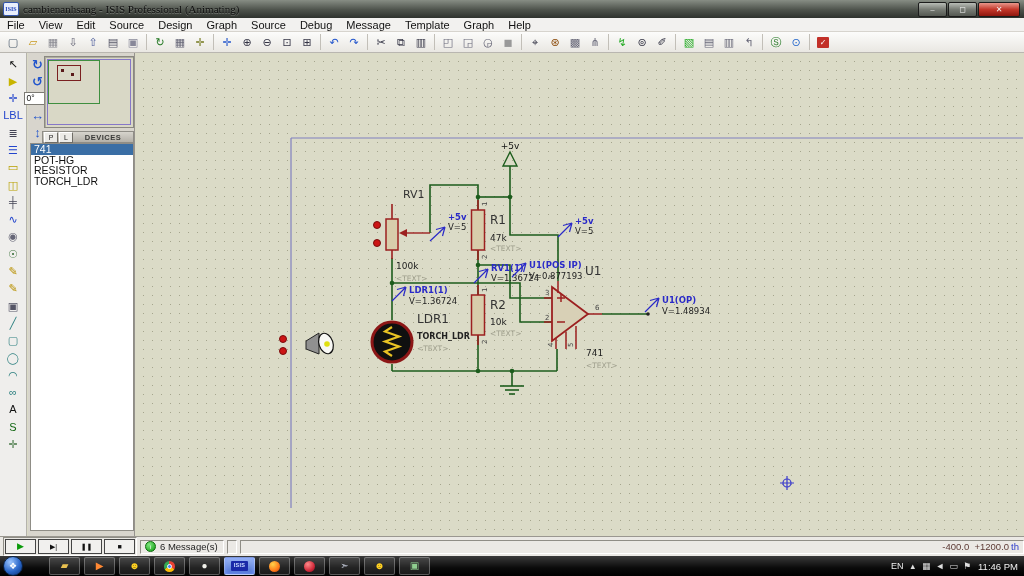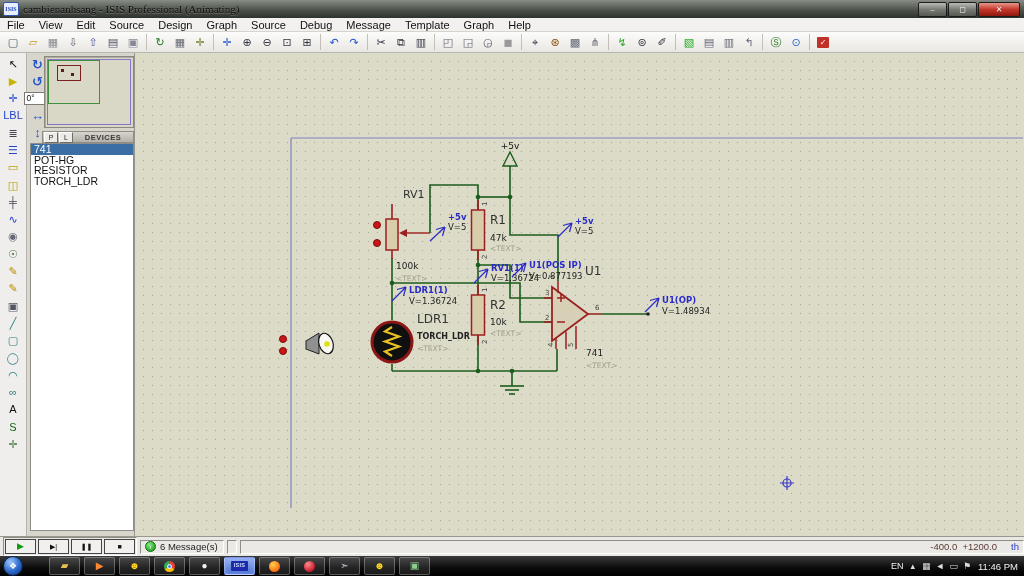--- a/index.html
+++ b/index.html
@@ -68,21 +68,21 @@
     border-top:1px solid #9a9790;box-sizing:border-box;display:flex;align-items:center;}
   .sim-panel{display:flex;gap:2px;margin-left:3px;padding:1px;border:1px solid;border-color:#8f8d86 #fff #fff #8f8d86;}
   .sim-btn{width:29px;height:13px;background:#f1f0ee;border:1px solid #444;display:flex;align-items:center;justify-content:center;
     font-size:7px;color:#111;line-height:1;}
   .sim-btn .play{color:#0a9a0a;font-size:9px;}
   .sfield{height:14px;border:1px solid;border-color:#8f8d86 #fff #fff #8f8d86;display:flex;align-items:center;
     font-size:9.5px;color:#222;padding:0 4px;box-sizing:border-box;margin-left:3px;background:#ebe9e5;}
   .msg-dot{width:9px;height:9px;border-radius:50%;background:radial-gradient(circle at 35% 30%,#7fe87f,#0f9a0f);
     border:1px solid #0a6a0a;color:#fff;font-size:6px;display:flex;align-items:center;justify-content:center;margin-right:4px;}
   .coords{color:#5c3a34;}
-  .coords .units{color:#2a3acc;margin-left:14px;}
+  .coords .units{color:#2a3acc;margin-left:2px;}
   
   .taskbar{position:absolute;left:0;top:556px;width:1024px;height:20px;background:linear-gradient(#3a3a3a,#0a0a0a 60%,#000);
     display:flex;align-items:center;}
   .orb{width:18px;height:18px;border-radius:50%;margin:0 4px 0 3px;
     background:radial-gradient(circle at 35% 28%,#9cc6ff,#2a66c8 55%,#0a2f6e);border:1px solid #0a2246;
     color:#fff;font-size:9px;display:flex;align-items:center;justify-content:center;}
   .tb-apps{display:flex;gap:4px;margin-left:22px;}
   .tb-app{width:29px;height:16px;border-radius:2px;background:rgba(255,255,255,.10);
     border:1px solid rgba(255,255,255,.28);display:flex;align-items:center;justify-content:center;font-size:10px;line-height:1;}
   .tb-app.active{background:linear-gradient(#9db8f2,#4a6fd0);box-shadow:0 0 4px #7fa0ff inset;}

